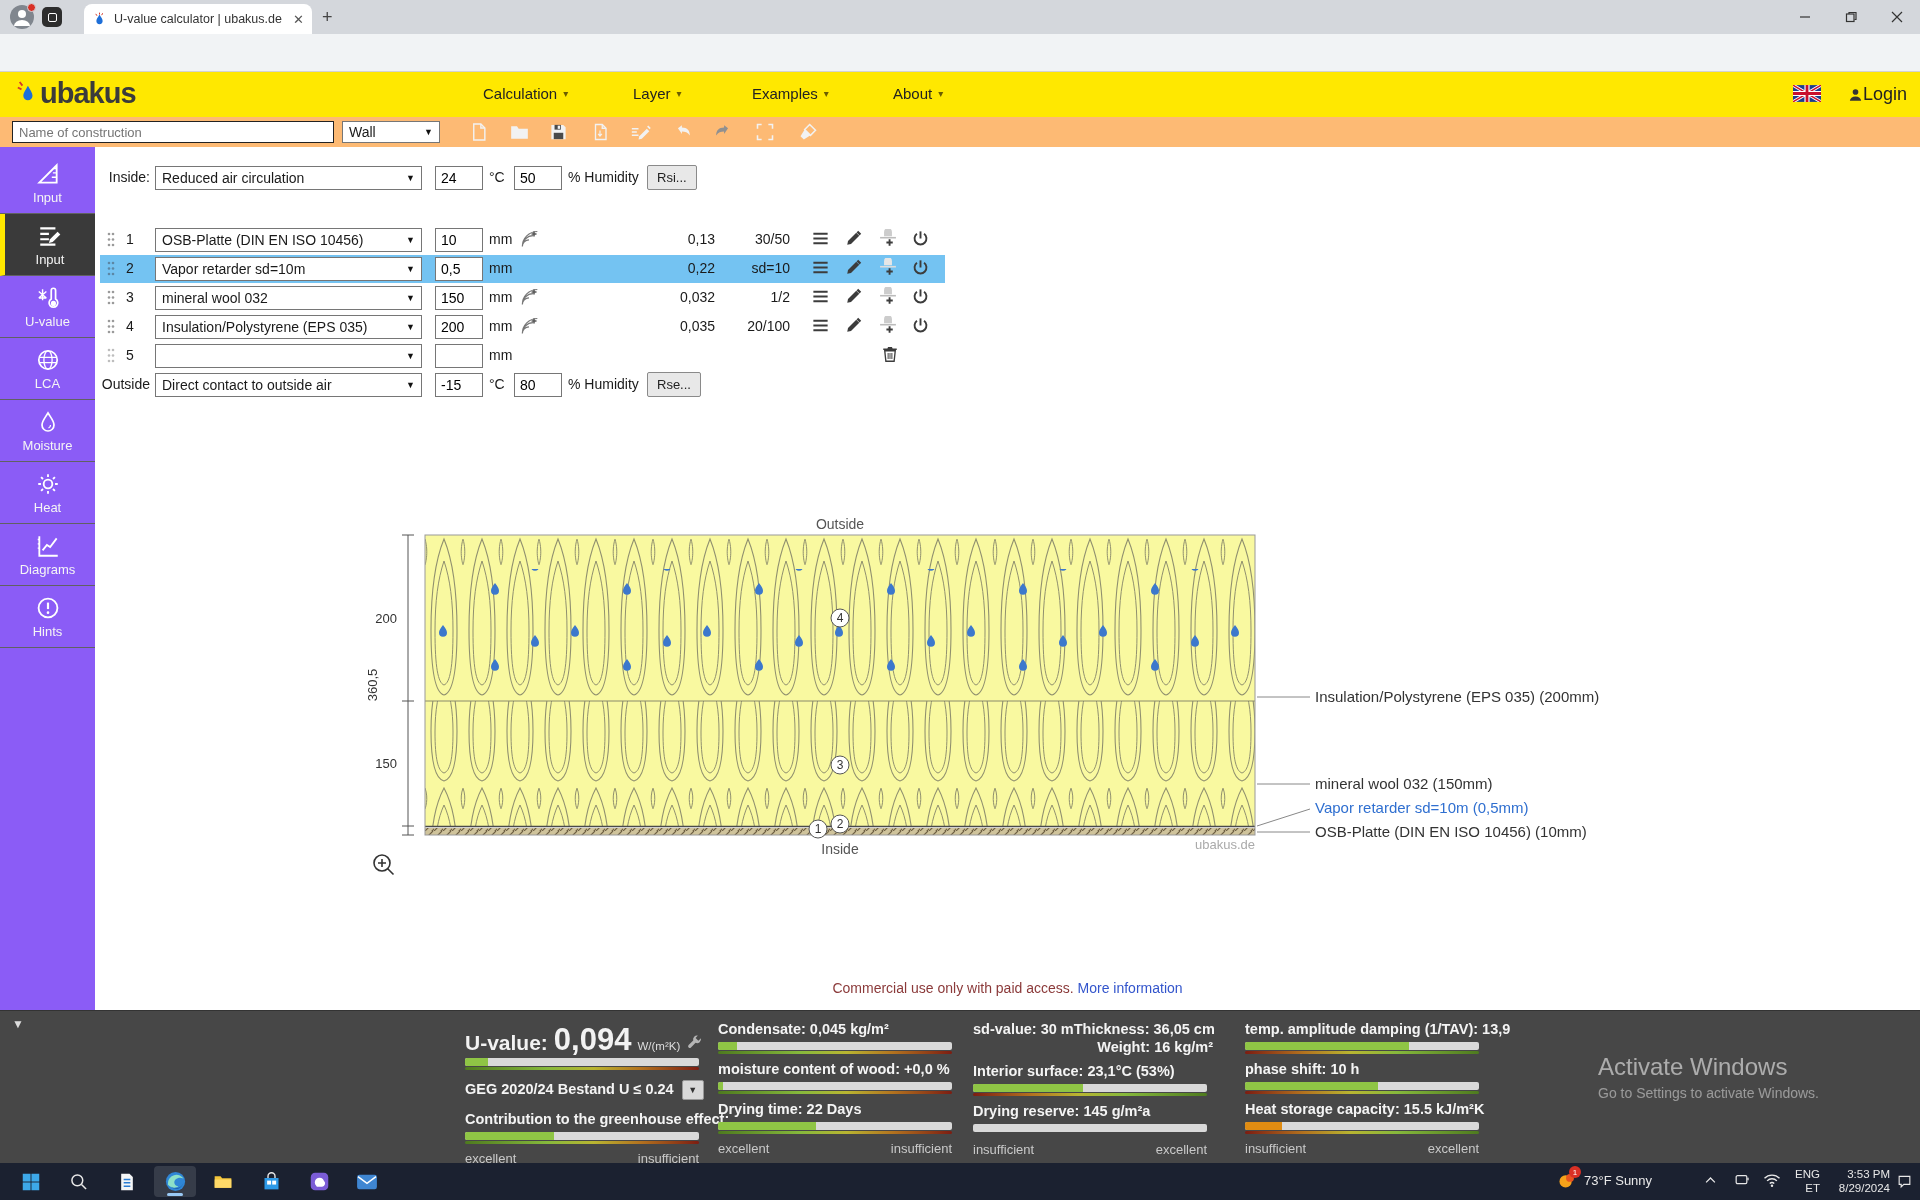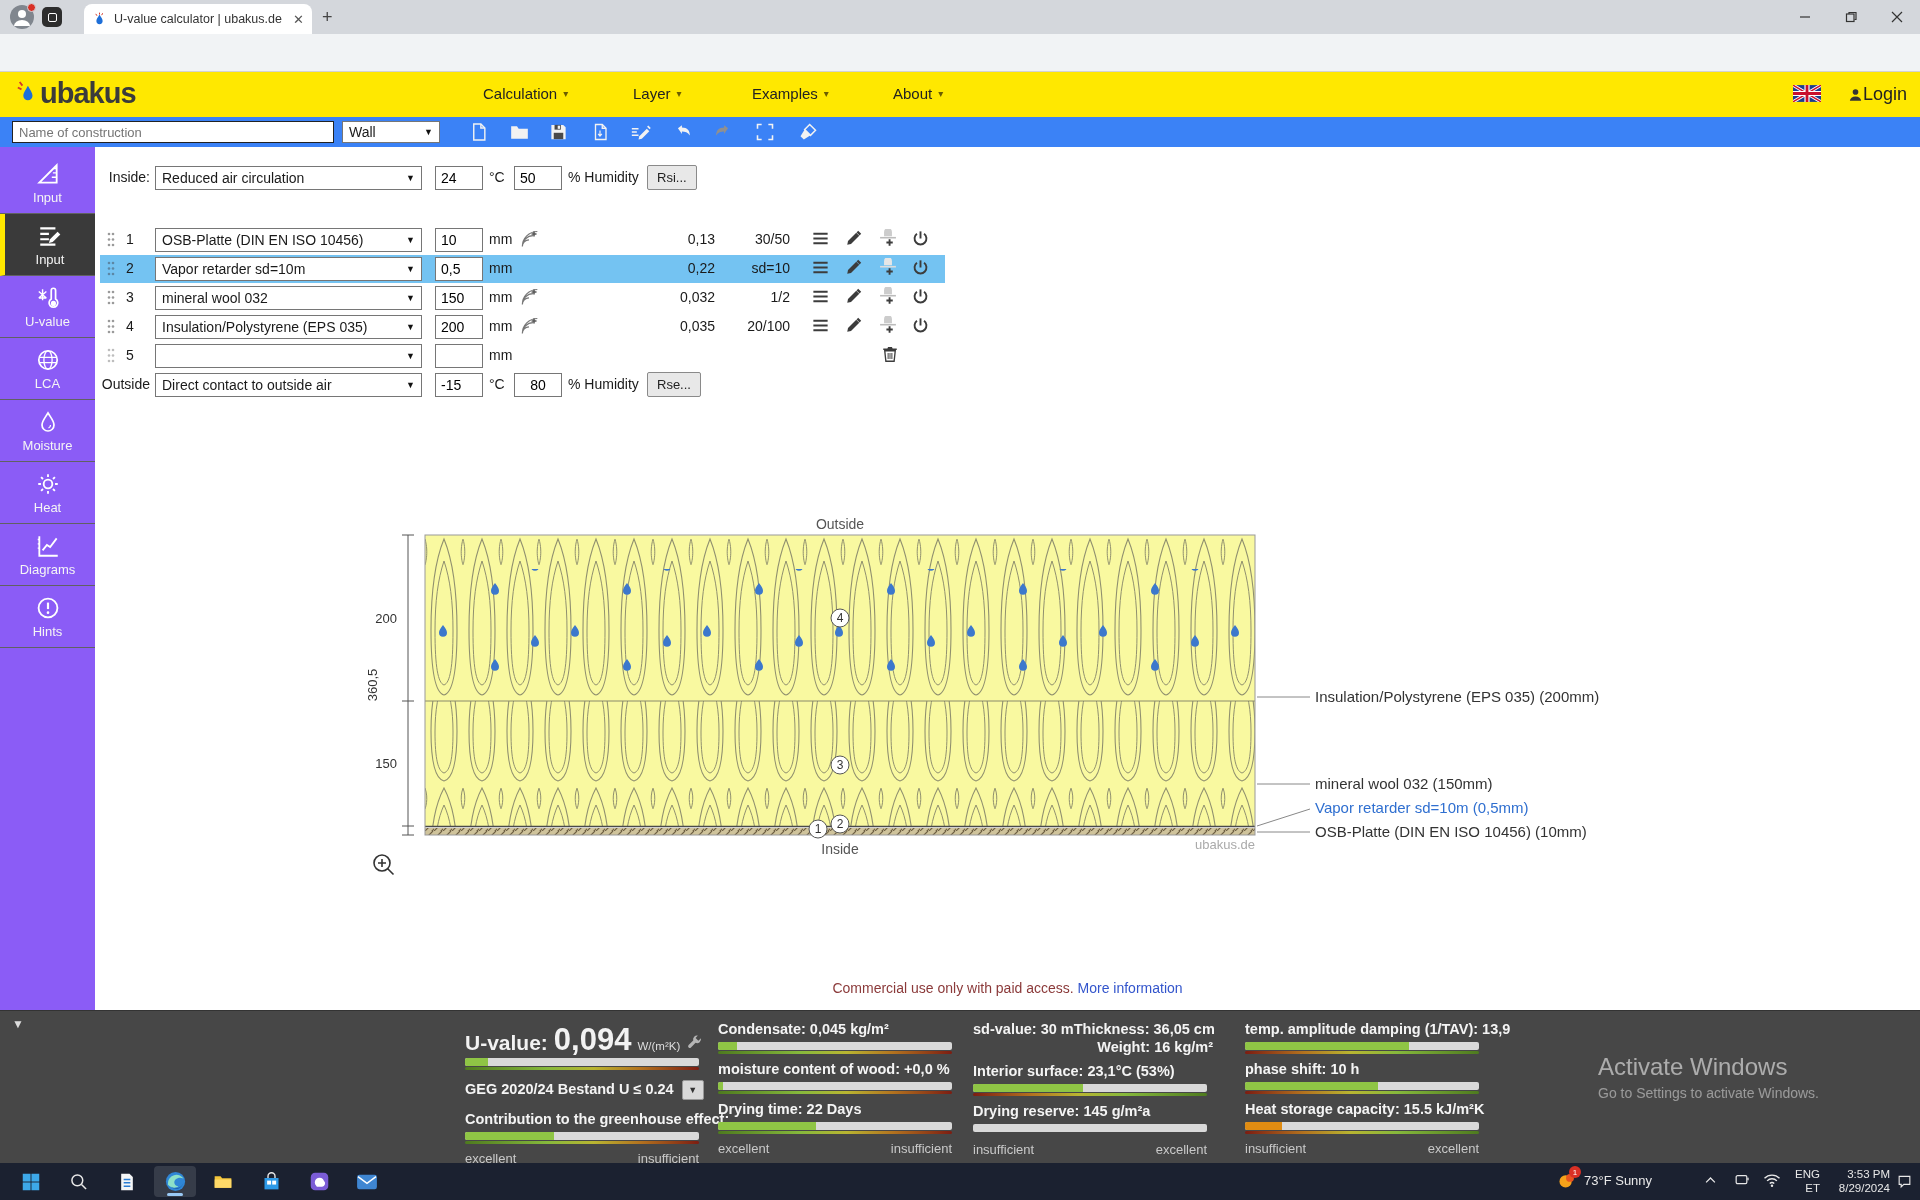--- a/index.html
+++ b/index.html
@@ -27,21 +27,21 @@
 #idb{background:#fff;border:1.5px solid #2a56b8;border-radius:4px;color:#1a3fa8;font-size:9.5px;font-weight:bold;width:20px;height:20px}
 #copilot{background:conic-gradient(#61c4f2,#3b7ced,#8a5cf5,#61c4f2);border-radius:50%;width:20px;height:20px}
 
 #siteheader{left:0;top:72px;width:1920px;height:45px;background:#ffe800}
 #logo{left:16px;top:6px;display:flex;align-items:flex-end;gap:2px}
 #logo .lt{font-size:29px;font-weight:bold;color:#3b3b3b;letter-spacing:-1px;line-height:30px}
 .menu{top:13px;display:flex;align-items:center;gap:6px;font-size:15px;color:#222;cursor:pointer}
 .menu .car{font-size:10px;color:#6b5d00}
 #login{left:1848px;top:12px;display:flex;align-items:center;gap:0;font-size:18px;color:#222}
 
-#apptoolbar{left:0;top:117px;width:1920px;height:30px;background:#3b82f6}
+#apptoolbar{left:0;top:117px;width:1920px;height:30px;background:#fdba74}
 #nameinput{left:12px;top:4px;width:322px;height:22px;border:1px solid #222;font-size:13px;padding:0 6px}
 #walldd{left:342px;top:4px;width:98px;height:22px}
 .tbico{top:5px;color:#f2f2f2}
 .tbico.dis{color:#909090}
 
 #sidebar{left:0;top:147px;width:95px;height:863px;background:#8b5cf6}
 .sbitem{left:0;width:95px;height:62px;border-bottom:1px solid #616161;display:flex;flex-direction:column;align-items:center;justify-content:center;gap:3px;color:#fff;cursor:pointer}
 .sbitem span{font-size:13px;color:#f5f5f5}
 .sbitem.active{background:#3a3a3a;border-left:5px solid #ffe800}
 
@@ -622,21 +622,21 @@
   </div>
 
   <div class="trow" style="top:225px">
     <span class="lab" style="left:0;width:55px;top:4px">Outside</span>
     <div class="dd" style="left:60px;width:267px">
         <span>Direct contact to outside air</span>
         <span class="ar">▼</span>
       </div>
     <input class="tin" style="left: 340px; width: 48px;" value="-15">
     <span class="unit" style="left:394px">°C</span>
-    <input class="tin" style="left: 419px; width: 48px; text-align: center;" value="80">
+    <input class="tin" style="left: 419px; width: 48px;" value="80">
     <span class="unit" style="left:473px">% Humidity</span>
     <button class="btn" style="left:552px">Rse...</button>
   </div>
 
   <svg class="abs" style="left:235px;top:368px" width="1580" height="390">
     <defs>
       <pattern id="epspat" width="38" height="166" patternUnits="userSpaceOnUse">
         <rect width="38" height="166" fill="#f9f9a0"></rect>
         <path d="M19 4 C10 26 6 60 6 95 C6 140 11 158 19 160 C27 158 32 140 32 95 C32 60 28 26 19 4 Z" fill="none" stroke="#90906e" stroke-width="1.1"></path>
         <path d="M19 26 C13 44 10 66 10 96 C10 132 13 148 19 150 C25 148 28 132 28 96 C28 66 25 44 19 26 Z" fill="none" stroke="#90906e" stroke-width="1"></path>

